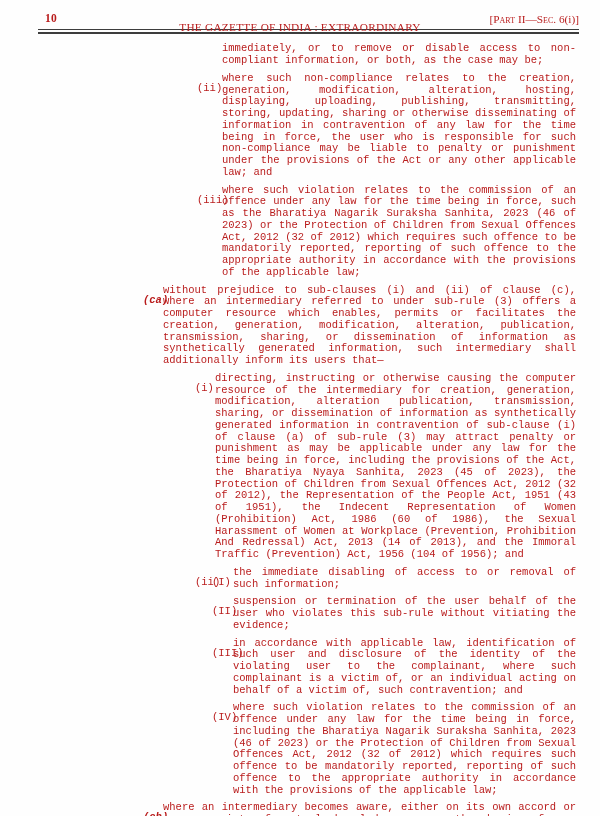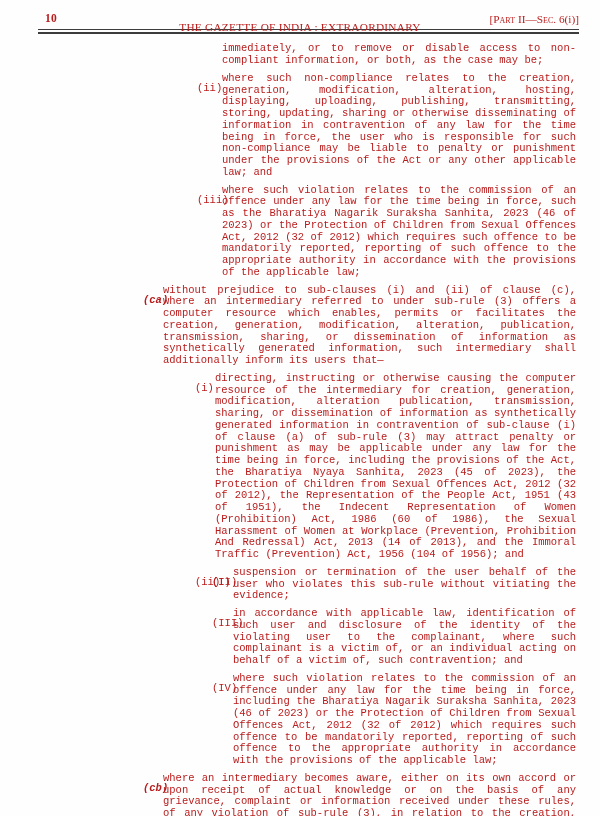--- a/index.html
+++ b/index.html
@@ -91,19 +91,19 @@
     <span class="part-ref"><span class="sc">[Part II—Sec.</span><span> 6(i)]</span></span>
   </header>
   <div class="rule-double"></div>
   <main class="body-area" id="paras">
       <div class="para cont"><span>immediately, or to remove or disable access to non-compliant information, or both, as the case may be;</span></div>
       <div class="para item"><span class="label">(ii)</span><span>where such non-compliance relates to the creation, generation, modification, alteration, hosting, displaying, uploading, publishing, transmitting, storing, updating, sharing or otherwise disseminating of information in contravention of any law for the time being in force, the user who is responsible for such non-compliance may be liable to penalty or punishment under the provisions of the Act or any other applicable law; and</span></div>
       <div class="para item"><span class="label">(iii)</span><span>where such violation relates to the commission of an offence under any law for the time being in force, such as the Bharatiya Nagarik Suraksha Sanhita, 2023 (46 of 2023) or the Protection of Children from Sexual Offences Act, 2012 (32 of 2012) which requires such offence to be mandatorily reported, reporting of such offence to the appropriate authority in accordance with the provisions of the applicable law;</span></div>
       <div class="para clause"><span class="label">(ca)</span><span>without prejudice to sub-clauses (i) and (ii) of clause (c), where an intermediary referred to under sub-rule (3) offers a computer resource which enables, permits or facilitates the creation, generation, modification, alteration, publication, transmission, sharing, or dissemination of information as synthetically generated information, such intermediary shall additionally inform its users that—</span></div>
       <div class="para subitem"><span class="label">(i)</span><span>directing, instructing or otherwise causing the computer resource of the intermediary for creation, generation, modification, alteration publication, transmission, sharing, or dissemination of information as synthetically generated information in contravention of sub-clause (i) of clause (a) of sub-rule (3) may attract penalty or punishment as may be applicable under any law for the time being in force, including the provisions of the Act, the Bharatiya Nyaya Sanhita, 2023 (45 of 2023), the Protection of Children from Sexual Offences Act, 2012 (32 of 2012), the Representation of the People Act, 1951 (43 of 1951), the Indecent Representation of Women (Prohibition) Act, 1986 (60 of 1986), the Sexual Harassment of Women at Workplace (Prevention, Prohibition And Redressal) Act, 2013 (14 of 2013), and the Immoral Traffic (Prevention) Act, 1956 (104 of 1956); and</span></div>
       <div class="para subitem"><span class="label">(ii)</span></div>
-      <div class="para roman"><span class="label">(I)</span></div>
+      <div class="para roman"><span class="label">(I)</span><span>the immediate disabling of access to or removal of such information;</span></div>
       <div class="para roman"><span class="label">(II)</span><span>suspension or termination of the user behalf of the user who violates this sub-rule without vitiating the evidence;</span></div>
       <div class="para roman"><span class="label">(III)</span><span>in accordance with applicable law, identification of such user and disclosure of the identity of the violating user to the complainant, where such complainant is a victim of, or an individual acting on behalf of a victim of, such contravention; and</span></div>
       <div class="para roman"><span class="label">(IV)</span><span>where such violation relates to the commission of an offence under any law for the time being in force, including the Bharatiya Nagarik Suraksha Sanhita, 2023 (46 of 2023) or the Protection of Children from Sexual Offences Act, 2012 (32 of 2012) which requires such offence to be mandatorily reported, reporting of such offence to the appropriate authority in accordance with the provisions of the applicable law;</span></div>
       <div class="para clause"><span class="label">(cb)</span><span>where an intermediary becomes aware, either on its own accord or upon receipt of actual knowledge or on the basis of any grievance, complaint or information received under these rules, of any violation of sub-rule (3), in relation to the creation, generation, modification, alteration, hosting, displaying, uploading, publishing, transmitting, storing, updating, sharing or otherwise dissemination of information as synthetically generated information covered under sub-clause (ii) of clause (a), it shall take expeditious and appropriate action, including those specified in sub-clause (ii) of clause (ca);".</span></div>
     </main>
 </div>
 
 </body></html>

